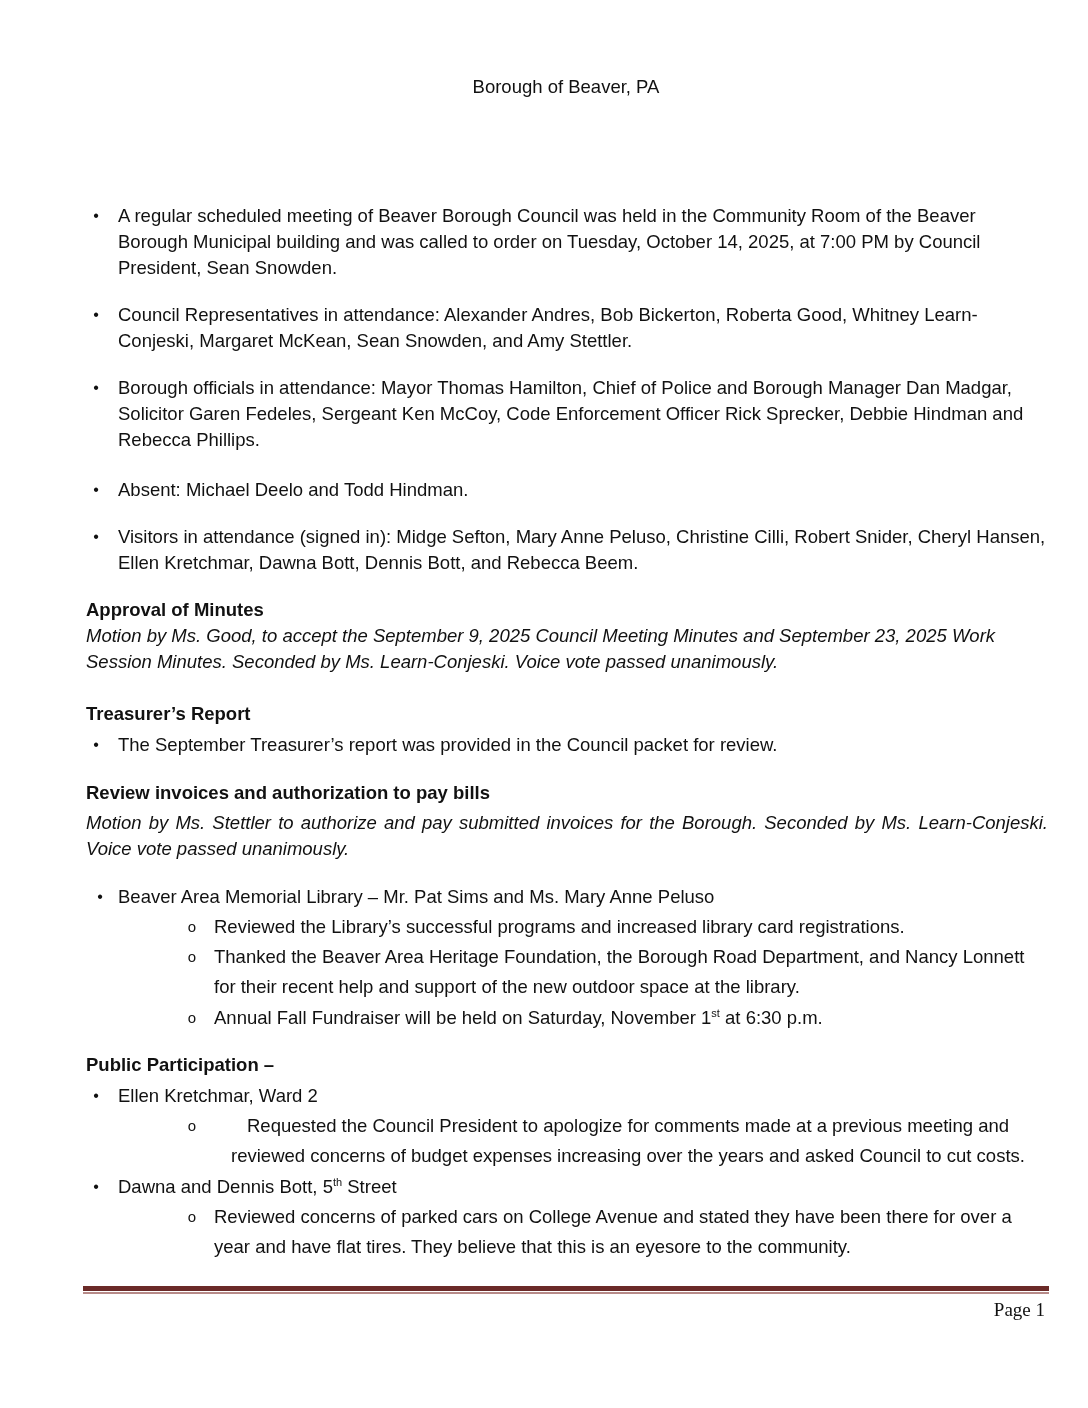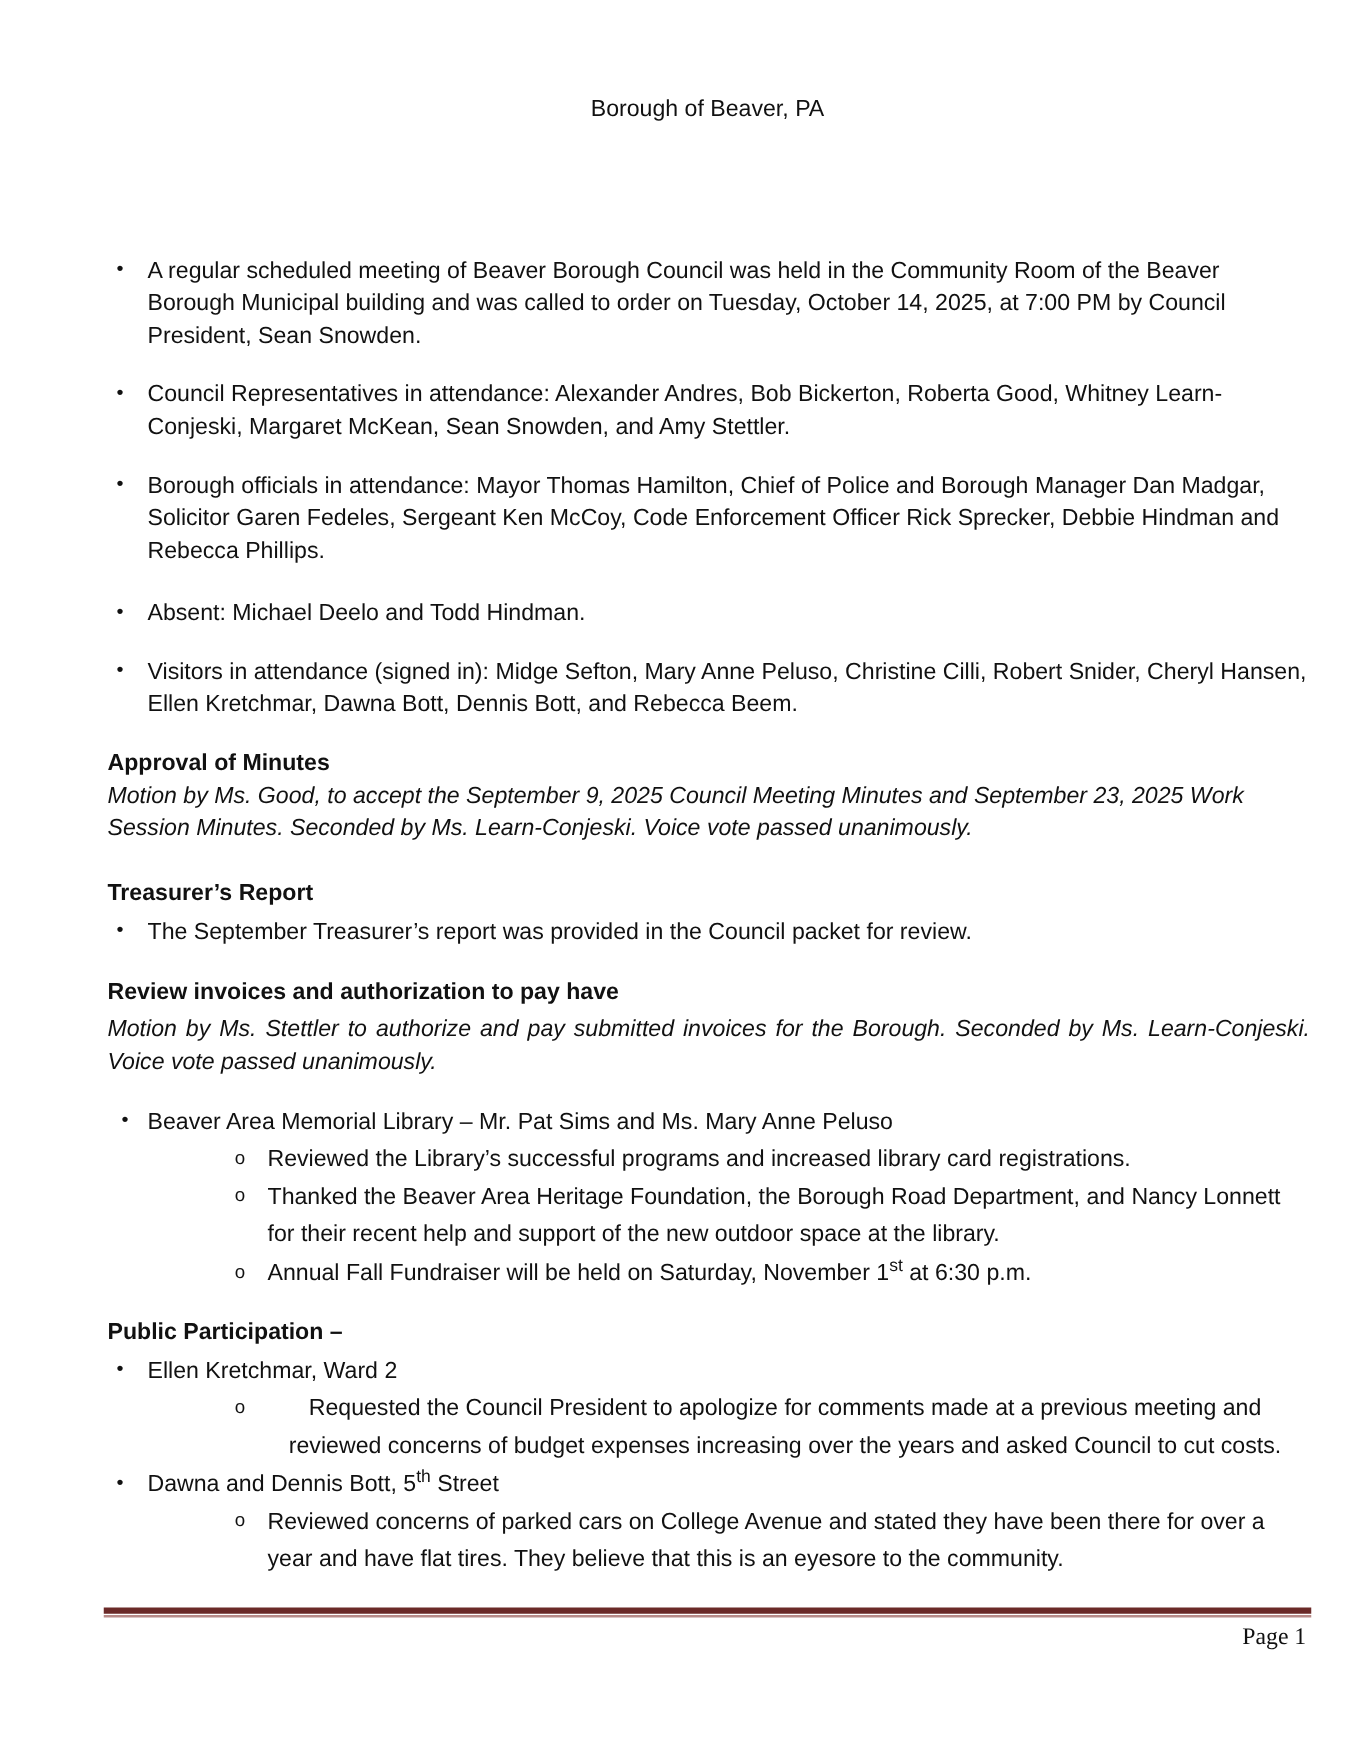--- a/index.html
+++ b/index.html
@@ -16,21 +16,21 @@
     .body { position: absolute; left: 64px; width: 962px; font-size: 18.5px; line-height: 26px; }
     .b-item { position: absolute; left: 0; width: 962px; }
     .b-item .dot { position: absolute; left: 0; top: 0; width: 20px; text-align: center; font-size: 16px; }
     .b-item .txt { margin-left: 32px; display: block; }
     .heading { position: absolute; left: 0; font-weight: bold; }
     .motion { position: absolute; left: 0; width: 962px; font-weight: normal; font-style: italic; }
     .justify { text-align: justify; text-align-last: left; }
     .s-item { position: absolute; width: 860px; }
     .s-item .dot { position: absolute; left: 0; top: 0; width: 20px; text-align: center; font-size: 15px; }
     .s-item .txt { margin-left: 32px; display: block; }
-    sup { font-size: 14px; line-height: 0; vertical-align: super; }
+    sup { font-size: 11px; line-height: 0; vertical-align: super; }
     .rule-thick { position: absolute; left: 61px; width: 966px; top: 1286px; height: 5px; background: #6b2a28; }
     .rule-thin { position: absolute; left: 61px; width: 966px; top: 1292px; height: 2px; background: #b78a88; }
     .footer-left, .footer-right {
       position: absolute; top: 1298px; font-family: "Liberation Serif", "DejaVu Serif", serif; font-size: 19px; line-height: 24px;
     }
     .footer-left { left: 63px; }
     .footer-right { right: 65px; }
   </style>
 </head>
 <body>
@@ -70,21 +70,21 @@
 
     <div class="heading" style="top:597px;">Approval of Minutes</div>
     <div class="motion" style="top:623px;">Motion by Ms. Good, to accept the September 9, 2025 Council Meeting Minutes and September 23, 2025 Work Session Minutes. Seconded by Ms. Learn-Conjeski. Voice vote passed unanimously.</div>
 
     <div class="heading" style="top:701px;">Treasurer’s Report</div>
     <div class="b-item" style="top:732px;">
       <span class="dot">•</span>
       <span class="txt">The September Treasurer’s report was provided in the Council packet for review.</span>
     </div>
 
-    <div class="heading" style="top:780px;">Review invoices and authorization to pay have</div>
+    <div class="heading" style="top:780px;">Review invoices and authorization to pay bills</div>
     <div class="motion justify" style="top:810px;">Motion by Ms. Stettler to authorize and pay submitted invoices for the Borough. Seconded by Ms. Learn-Conjeski. Voice vote passed unanimously.</div>
 
     <div class="b-item" style="top:884px;">
       <span class="dot" style="left:4px;">•</span>
       <span class="txt">Beaver Area Memorial Library – Mr. Pat Sims and Ms. Mary Anne Peluso</span>
     </div>
 
     <div class="s-item" style="left:96px; top:914px;">
       <span class="dot">o</span>
       <span class="txt">Reviewed the Library’s successful programs and increased library card registrations.</span>

